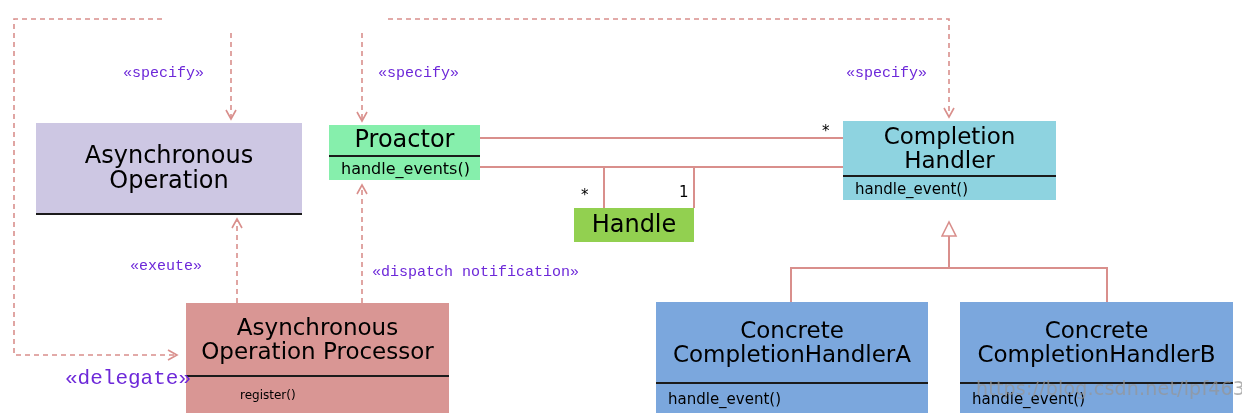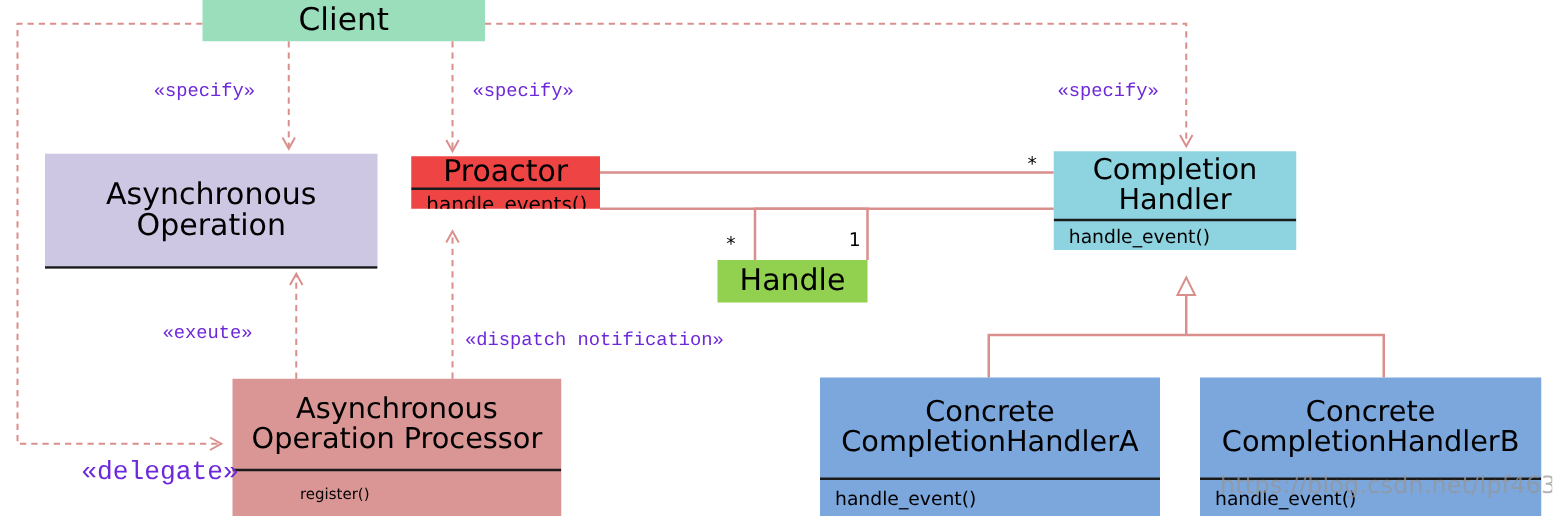--- a/index.html
+++ b/index.html
@@ -115,41 +115,38 @@
 
       <path d="M604,208 L604,167 L843,167"></path>
     </g>
 
     <g stroke="#d98f8c" stroke-width="2" fill="none">
       <path d="M949,268 L949,222" marker-end="url(#hollowTri)"></path>
       <path d="M791,302 L791,268 L1107,268 L1107,302"></path>
     </g>
   </svg>
 
-  <div class="uml-class" style="left:162px; top:0px; width:226px; height:33px; background:#9adebb;">
-    <div class="uml-title" style="font-size:25px;">Client</div>
-  </div>
 
   <div class="uml-class" style="left:36px; top:123px; width:266px; height:92px; background:#cdc7e3;">
     <div class="uml-title" style="font-size:24px;">Asynchronous
 Operation</div>
     <div class="uml-divider"></div>
   </div>
 
-  <div class="uml-class" style="left:329px; top:125px; width:151px; height:42px; background:#ef4444;">
+  <div class="uml-class" style="left:329px; top:125px; width:151px; height:55px; background:#86efac;">
     <div class="uml-title" style="font-size:24px;">Proactor</div>
     <div class="uml-divider"></div>
     <div class="uml-ops" style="height:23px; font-size:16px;">handle_events()</div>
   </div>
 
   <div class="uml-class" style="left:574px; top:208px; width:120px; height:34px; background:#92d050;">
     <div class="uml-title" style="font-size:24px;">Handle</div>
   </div>
 
-  <div class="uml-class" style="left:843px; top:121px; width:194px; height:79px; background:#8ed3e0;">
+  <div class="uml-class" style="left:843px; top:121px; width:213px; height:79px; background:#8ed3e0;">
     <div class="uml-title" style="font-size:23px;">Completion
 Handler</div>
     <div class="uml-divider"></div>
     <div class="uml-ops" style="height:23px; font-size:15px;">handle_event()</div>
   </div>
 
   <div class="uml-class" style="left:186px; top:303px; width:263px; height:110px; background:#d99694;">
     <div class="uml-title" style="font-size:23px;">Asynchronous
 Operation Processor</div>
     <div class="uml-divider"></div>

